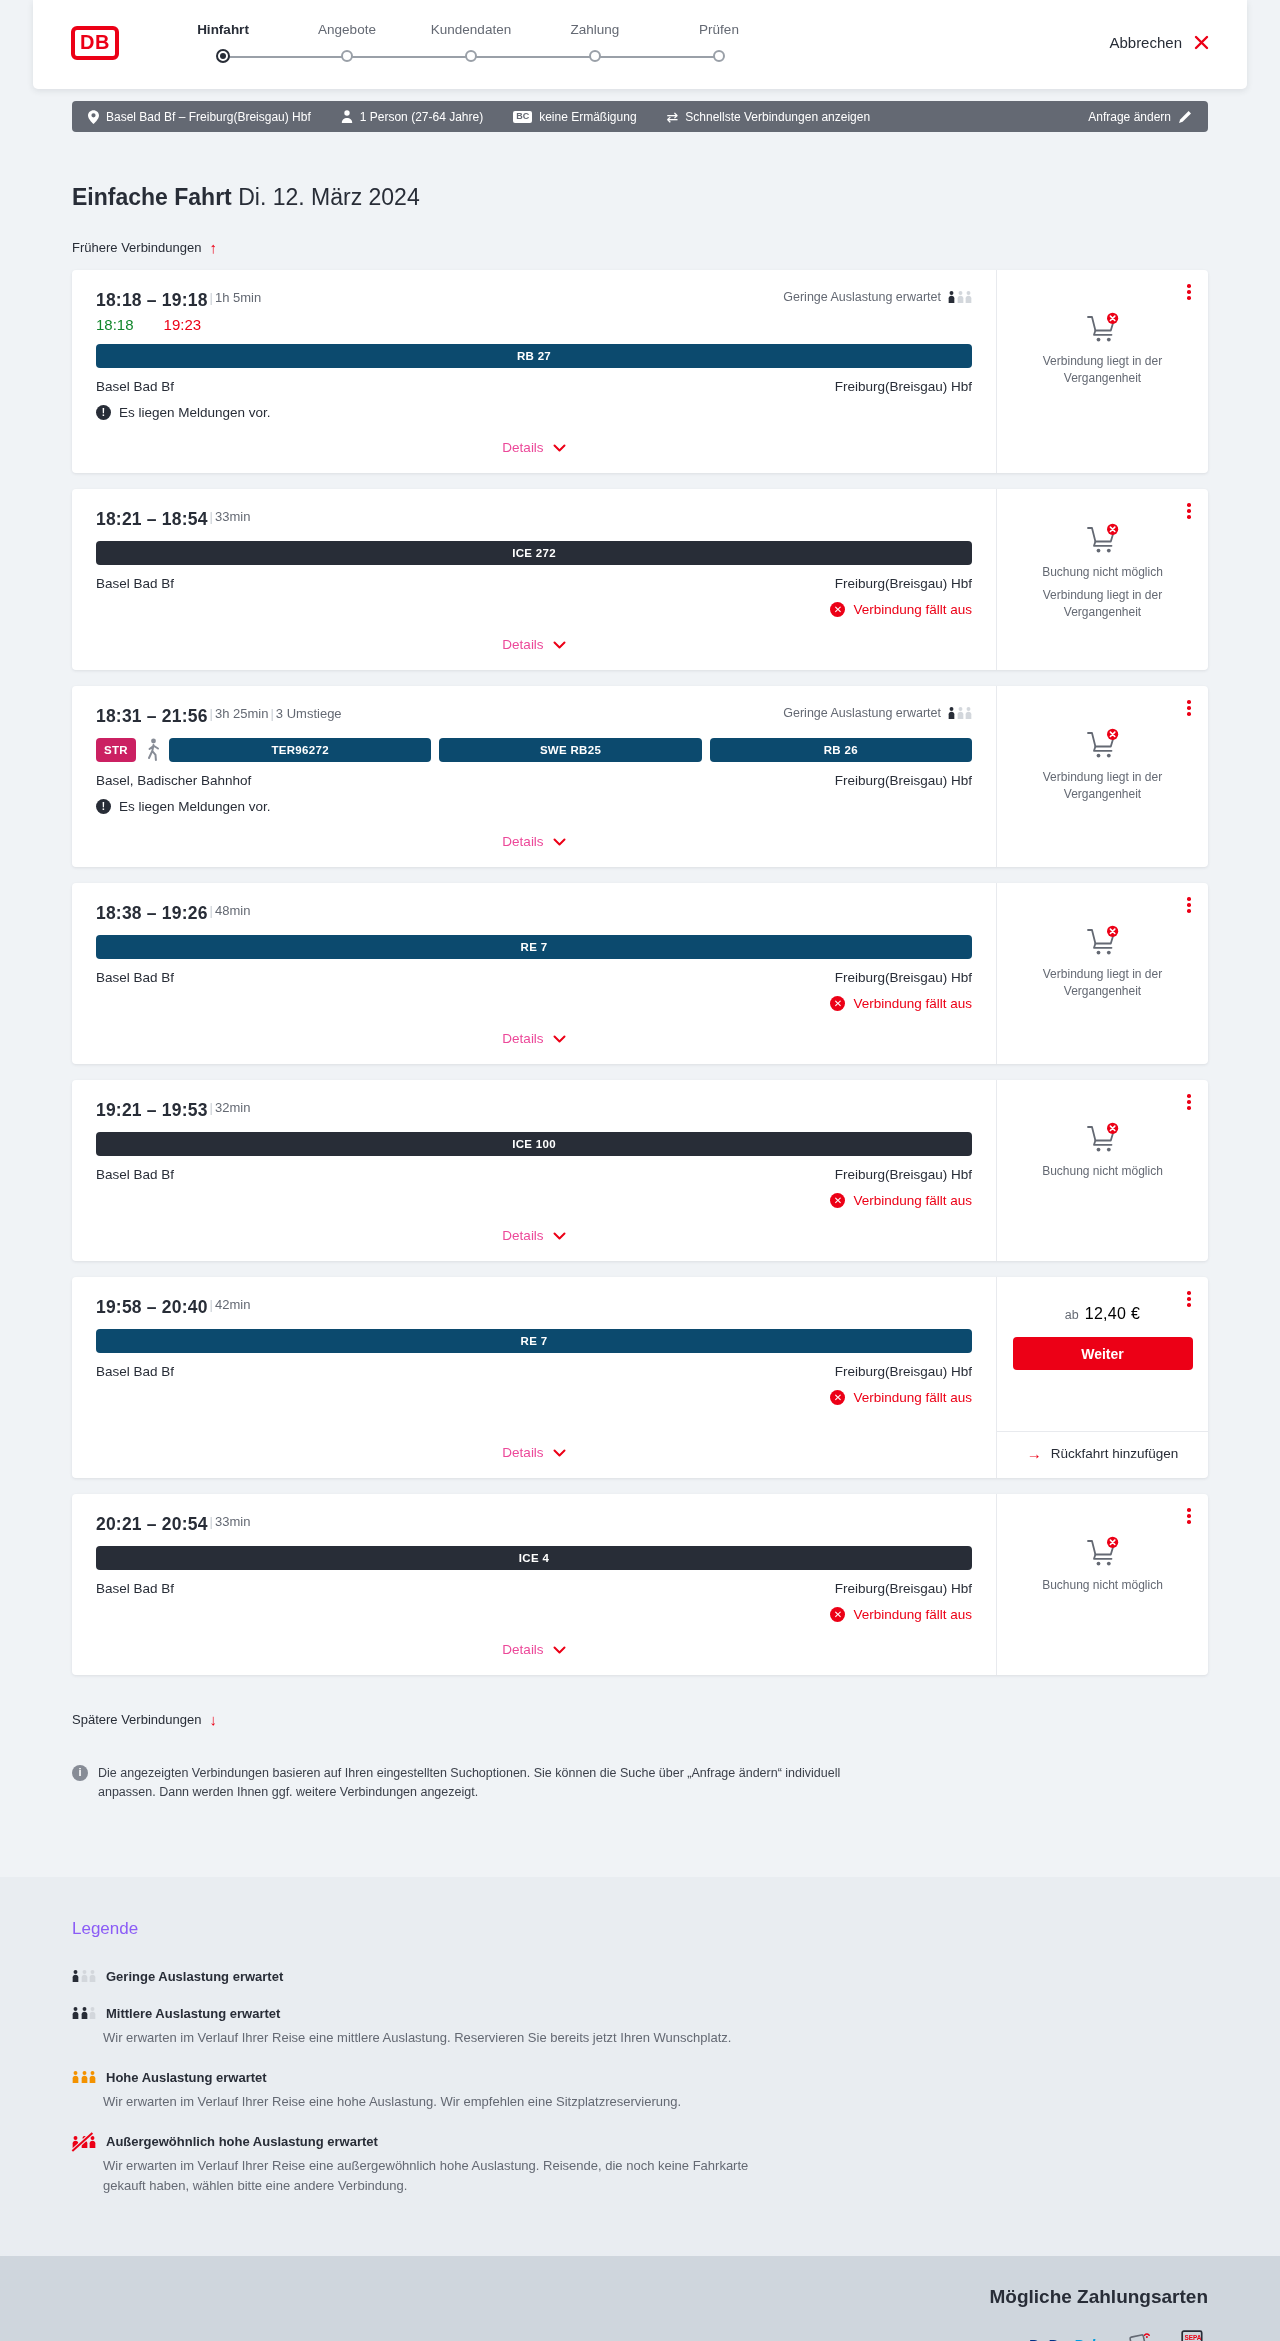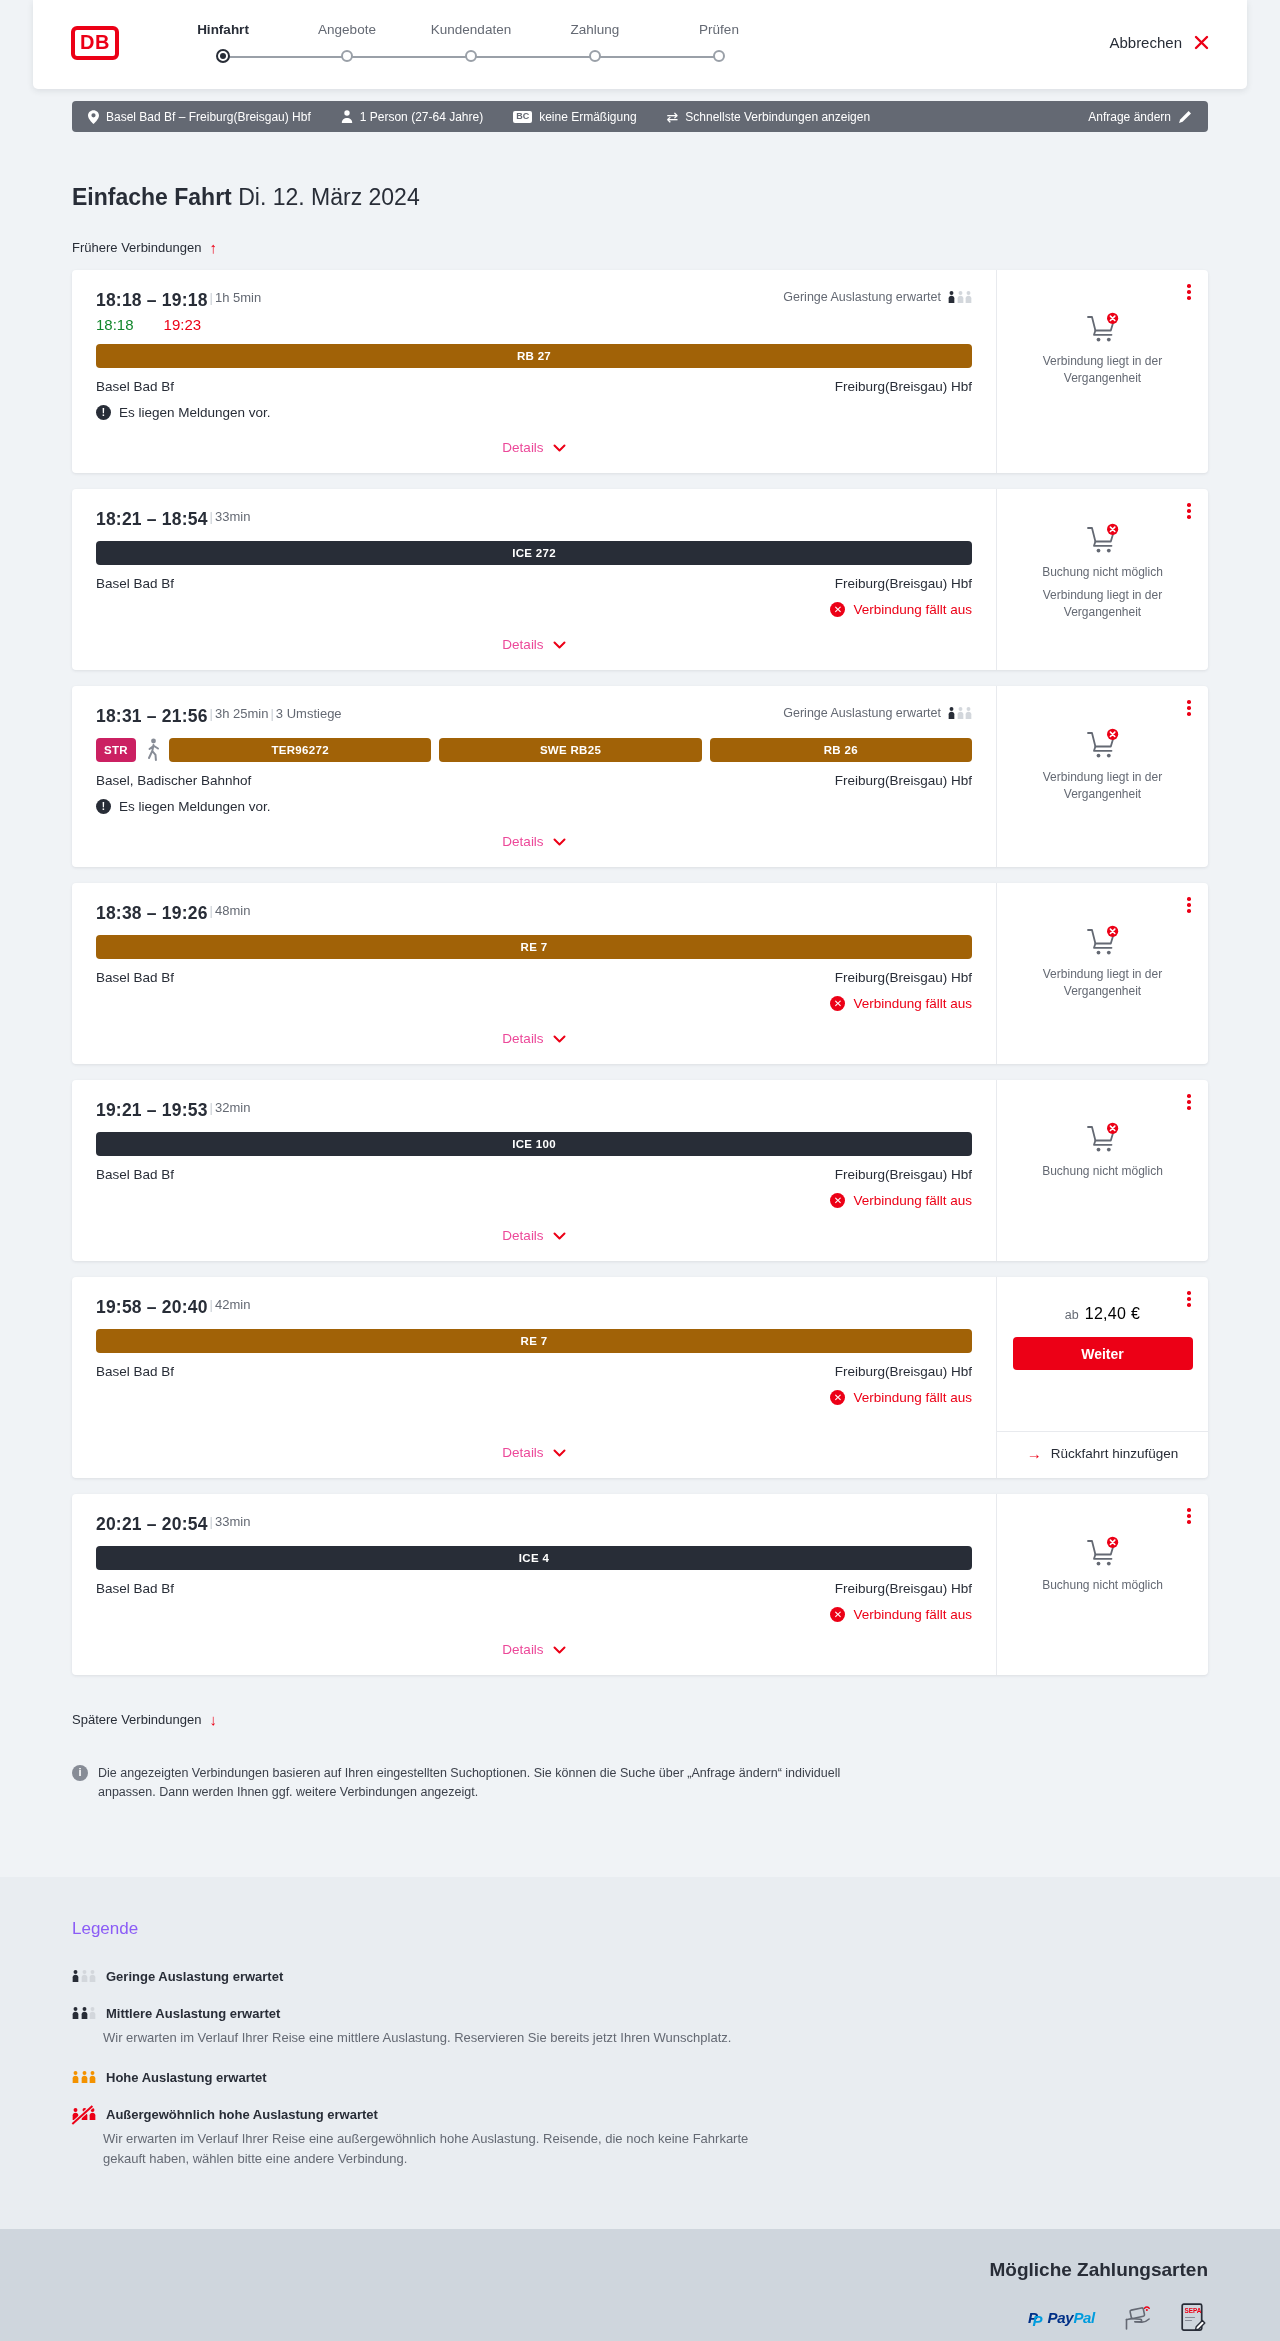--- a/index.html
+++ b/index.html
@@ -66,21 +66,21 @@
   .occ-cross { position:relative; }
   .occ-cross::after { content:""; position:absolute; left:-3px; top:45%; width:27px; height:2.4px;
                       background:#ec0016; transform:rotate(-42deg); box-shadow:0 0 0 1px #e9edf1; }
 
   .realtimes { display:flex; gap:30px; margin-top:5px; font-size:15px; }
   .rt-dep { color:#12862b; } .rt-arr { color:#ec0016; }
 
   .seg-row { display:flex; gap:8px; margin-top:11px; align-items:center; }
   .seg { height:24px; border-radius:4px; color:#fff; font-size:11.5px; font-weight:700;
          display:flex; align-items:center; justify-content:center; letter-spacing:.3px; }
-  .seg.gray { background:#a16207; flex:1; }
+  .seg.gray { background:#0c4a6e; flex:1; }
   .seg.dark { background:#282d37; flex:1; }
   .seg.badge { background:#cb2062; flex:none; width:40px; }
   .w-ter { flex:2.64; } .w-swe { flex:1; } .w-rb26 { flex:1.76; }
   .walk { flex:none; display:flex; align-items:center; }
 
   .stations { display:flex; justify-content:space-between; margin-top:11px;
               font-size:13.5px; color:#282d37; }
   .notice { display:flex; align-items:center; gap:8px; margin-top:11px; font-size:13.5px; }
   .notice.cancel { color:#ec0016; }
   .nicon { width:15px; height:15px; border-radius:50%; color:#fff; font-size:10px; font-weight:700;
@@ -666,20 +666,21 @@
             </svg>
           <svg width="7" height="12" viewBox="0 0 6 11">
               <g class="p-orange">
                 <circle cx="3" cy="1.8" r="1.8"></circle>
                 <path d="M.4 11V6.6C.4 5.2 1.5 4.3 3 4.3s2.6.9 2.6 2.3V11z"></path>
               </g>
             </svg>
         </span>
         <span>Hohe Auslastung erwartet</span>
       </div>
+      <p class="l-desc">Wir erwarten im Verlauf Ihrer Reise eine hohe Auslastung. Wir empfehlen eine Sitzplatzreservierung.</p>
     </div>
 
     <div class="l-item">
       <div class="l-head">
         <span class="occ-icon occ-cross">
           <svg width="7" height="12" viewBox="0 0 6 11">
               <g class="p-red">
                 <circle cx="3" cy="1.8" r="1.8"></circle>
                 <path d="M.4 11V6.6C.4 5.2 1.5 4.3 3 4.3s2.6.9 2.6 2.3V11z"></path>
               </g>

